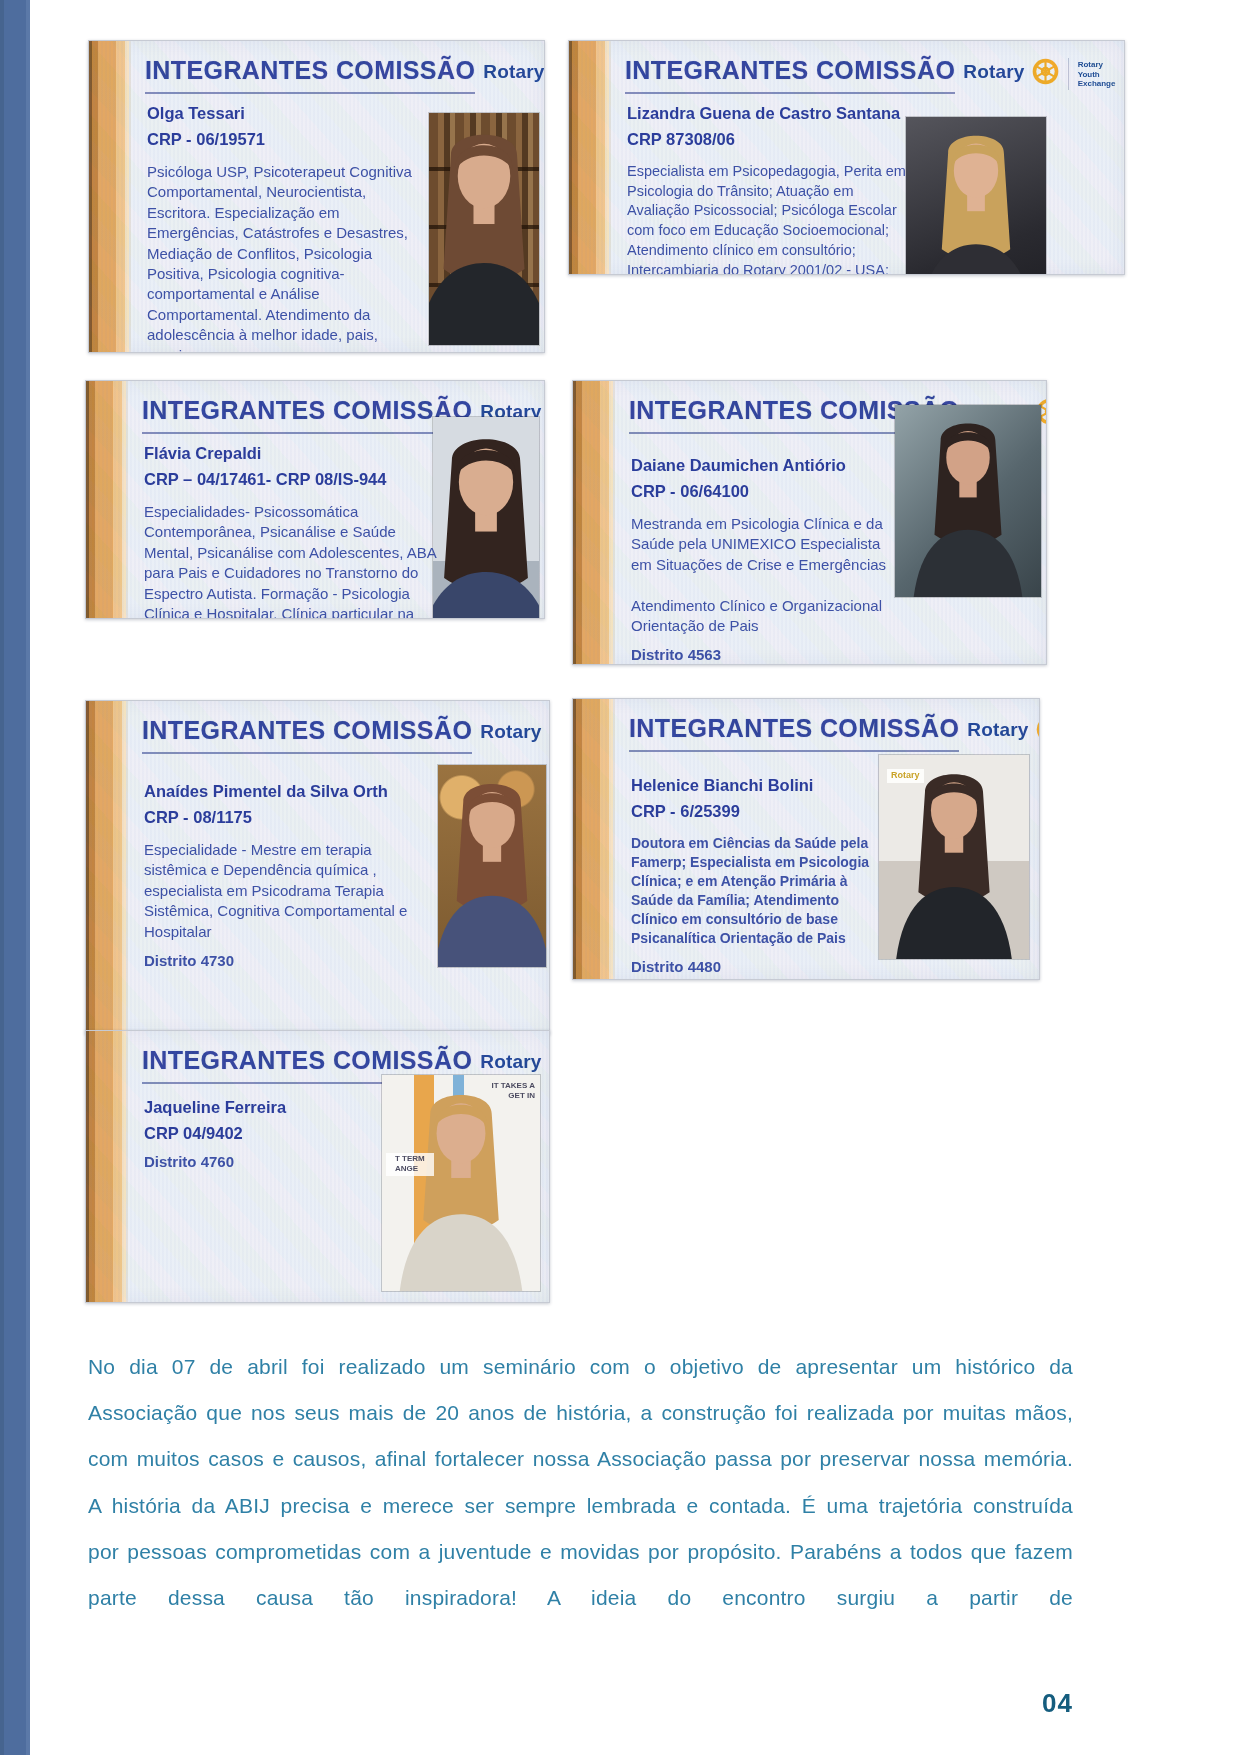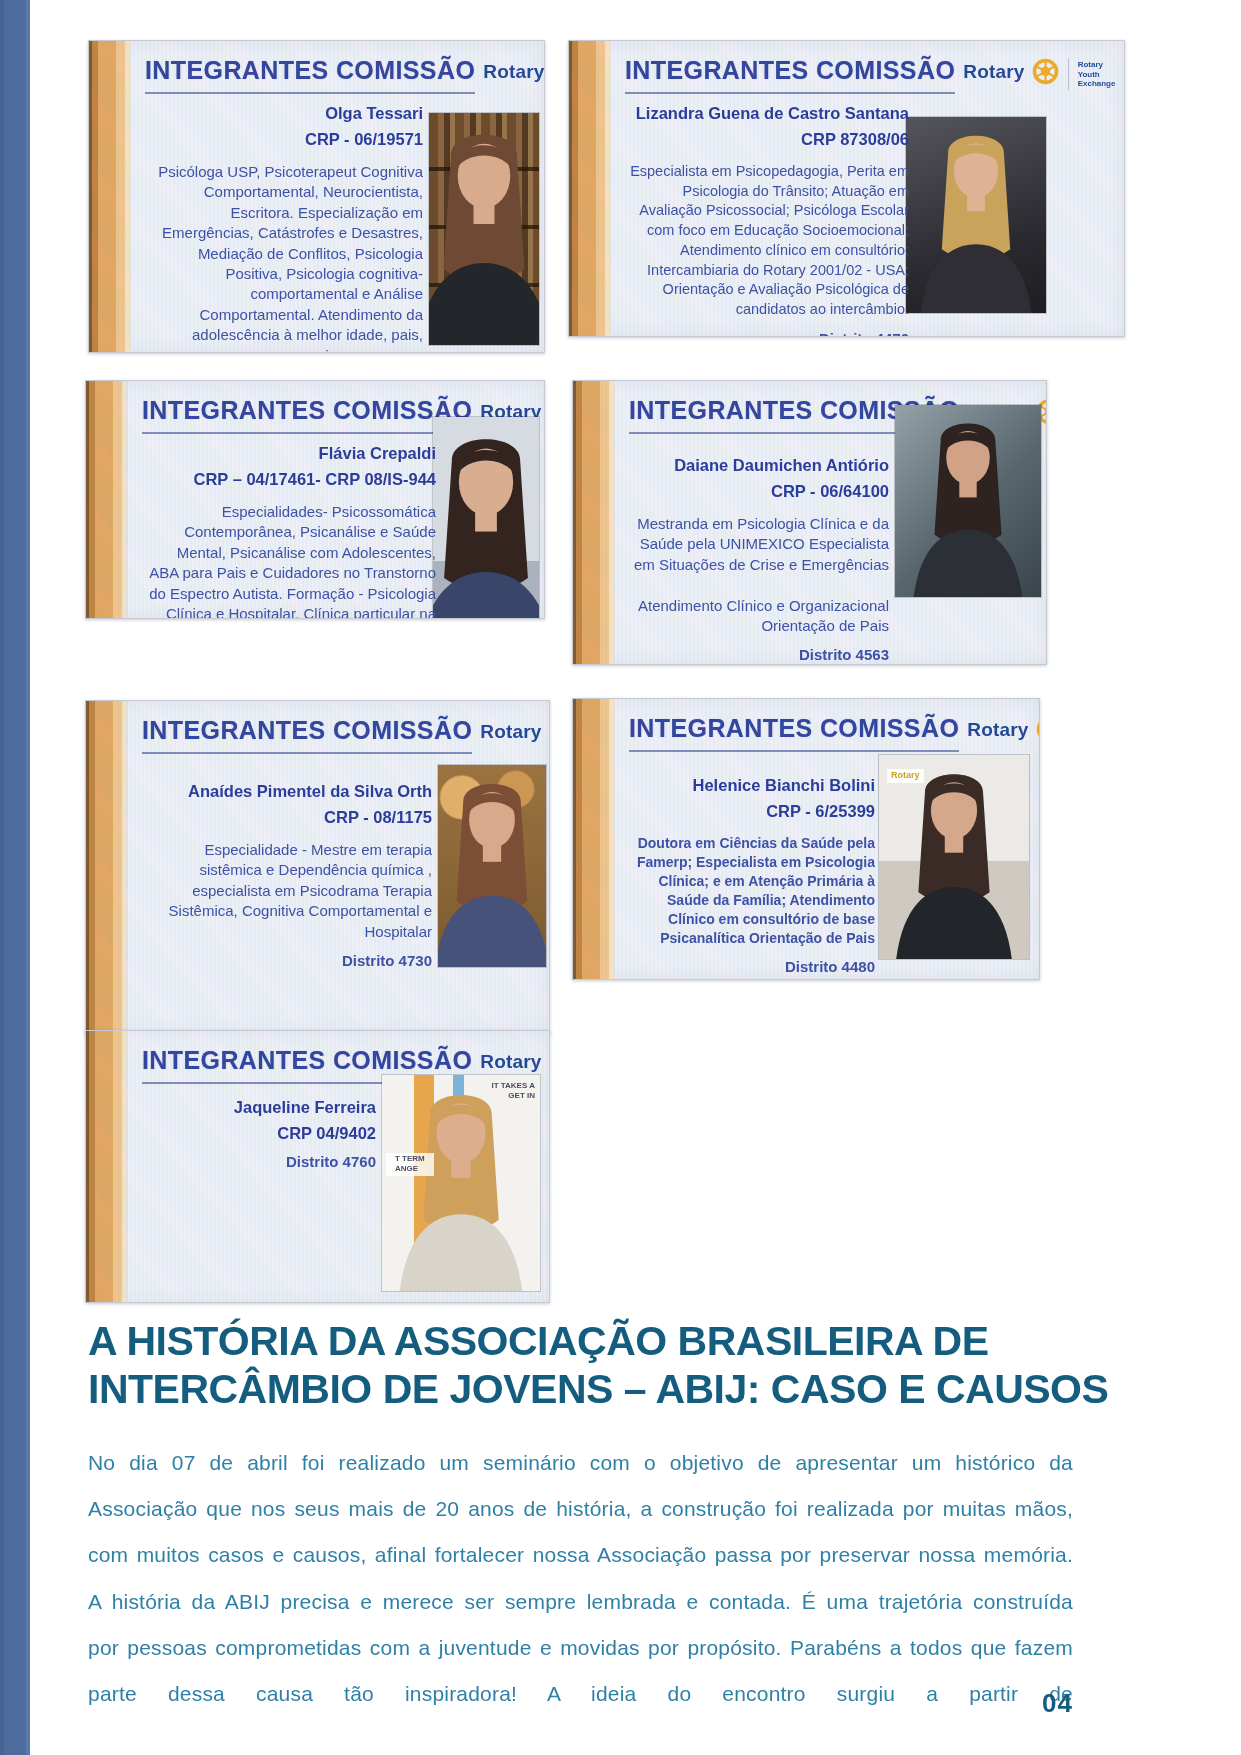--- a/index.html
+++ b/index.html
@@ -47,36 +47,36 @@
     text-shadow:0 0 1px rgba(43,61,155,.35);
   }
   .brand { display:flex; align-items:flex-start; gap:7px; padding-top:2px; flex-shrink:0; }
   .rotary-word { font-size:19px; font-weight:bold; color:#1a3f94; letter-spacing:.2px; padding-top:3px; }
   .rotary-wheel svg { width:27px; height:27px; display:block; }
   .brand-divider { width:1px; height:32px; background:#b9bfd2; margin:0 2px; }
   .rye { font-size:8px; font-weight:bold; color:#17458f; white-space:pre-line; line-height:1.2; padding-top:2px; }
   .abij { display:flex; flex-direction:column; align-items:center; gap:1px; padding-top:1px; }
   .abij svg { width:34px; height:16px; display:block; }
 
-  .card-text { position:relative; margin:10px 0 0 58px; z-index:2;text-align:right; }
+  .card-text { position:relative; margin:10px 0 0 58px; z-index:2; }
   .member-name { font-size:16.5px; font-weight:bold; color:#2b3d9b; white-space:nowrap; }
   .member-crp  { font-size:16.5px; font-weight:bold; color:#2b3d9b; margin-top:7px; }
   .member-bio  { font-size:15px; color:#3d51a6; line-height:1.36; margin-top:13px; white-space:pre-line; }
   .member-district { font-size:15px; font-weight:bold; color:#3d51a6; margin-top:10px; }
 
   
   .portrait { position:absolute; overflow:hidden; box-shadow:0 0 0 1px rgba(0,0,0,.18); background:#9a9a9a; z-index:1; }
   .portrait svg.silhouette { position:absolute; bottom:-2px; left:50%; transform:translateX(-50%); height:97%; }
   .photo-label { position:absolute; font-size:8px; font-weight:bold; color:rgba(45,45,70,.85); white-space:pre-line; line-height:1.3; }
   .photo-label-l { top:34%; left:4px; }
   .photo-label-r { top:6px; right:5px; text-align:right; }
 
   
   .card-1 { left:88px;  top:40px;  width:457px; height:313px; }
-  .card-2 { left:568px; top:40px;  width:557px; height:297px; }
+  .card-2 { left:568px; top:40px;  width:557px; height:235px; }
   .card-3 { left:85px;  top:380px; width:460px; height:239px; }
   .card-4 { left:572px; top:380px; width:475px; height:285px; }
   .card-5 { left:85px;  top:700px; width:465px; height:334px; }
   .card-6 { left:572px; top:698px; width:468px; height:282px; }
   .card-7 { left:85px;  top:1030px;width:465px; height:273px; }
 
   .card-1 .portrait { left:340px; top:72px; width:110px; height:232px; }
   .card-2 .portrait { left:337px; top:76px; width:140px; height:196px; }
   .card-3 .portrait { left:347px; top:36px; width:106px; height:240px; }
   .card-4 .portrait { left:322px; top:24px; width:146px; height:192px; }
@@ -400,18 +400,16 @@
       </svg>
       <span class="photo-label photo-label-l">T TERM
 ANGE</span>
       <span class="photo-label photo-label-r">IT TAKES A
 GET IN</span>
     </div>
   </article>
 </div>
 
 <section class="article">
-  <h1 class="article-title">A HISTÓRIA DA ASSOCIAÇÃO BRASILEIRA DE
-INTERCÂMBIO DE JOVENS – ABIJ: CASO E CAUSOS</h1>
   <p class="article-body">No dia 07 de abril foi realizado um seminário com o objetivo de apresentar um histórico da Associação que nos seus mais de 20 anos de história, a construção foi realizada por muitas mãos, com muitos casos e causos, afinal fortalecer nossa Associação passa por preservar nossa memória. A história da ABIJ precisa e merece ser sempre lembrada e contada. É uma trajetória construída por pessoas comprometidas com a juventude e movidas por propósito. Parabéns a todos que fazem parte dessa causa tão inspiradora! A ideia do encontro surgiu a partir de</p>
 </section>
 
 <div class="page-number">04</div>
 
 </body></html>

